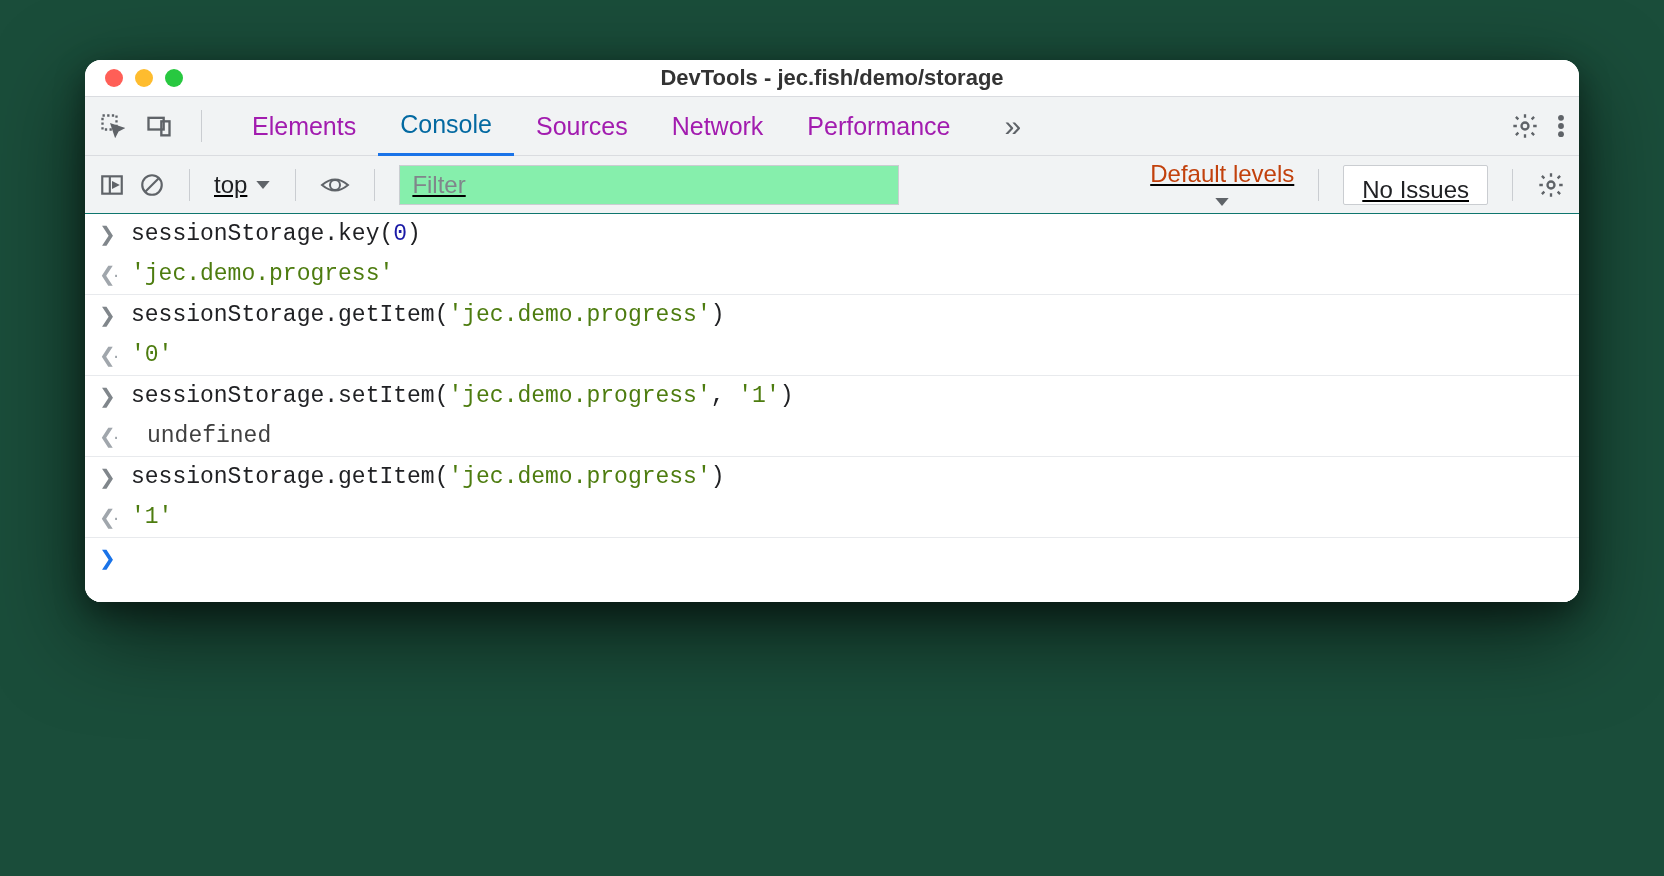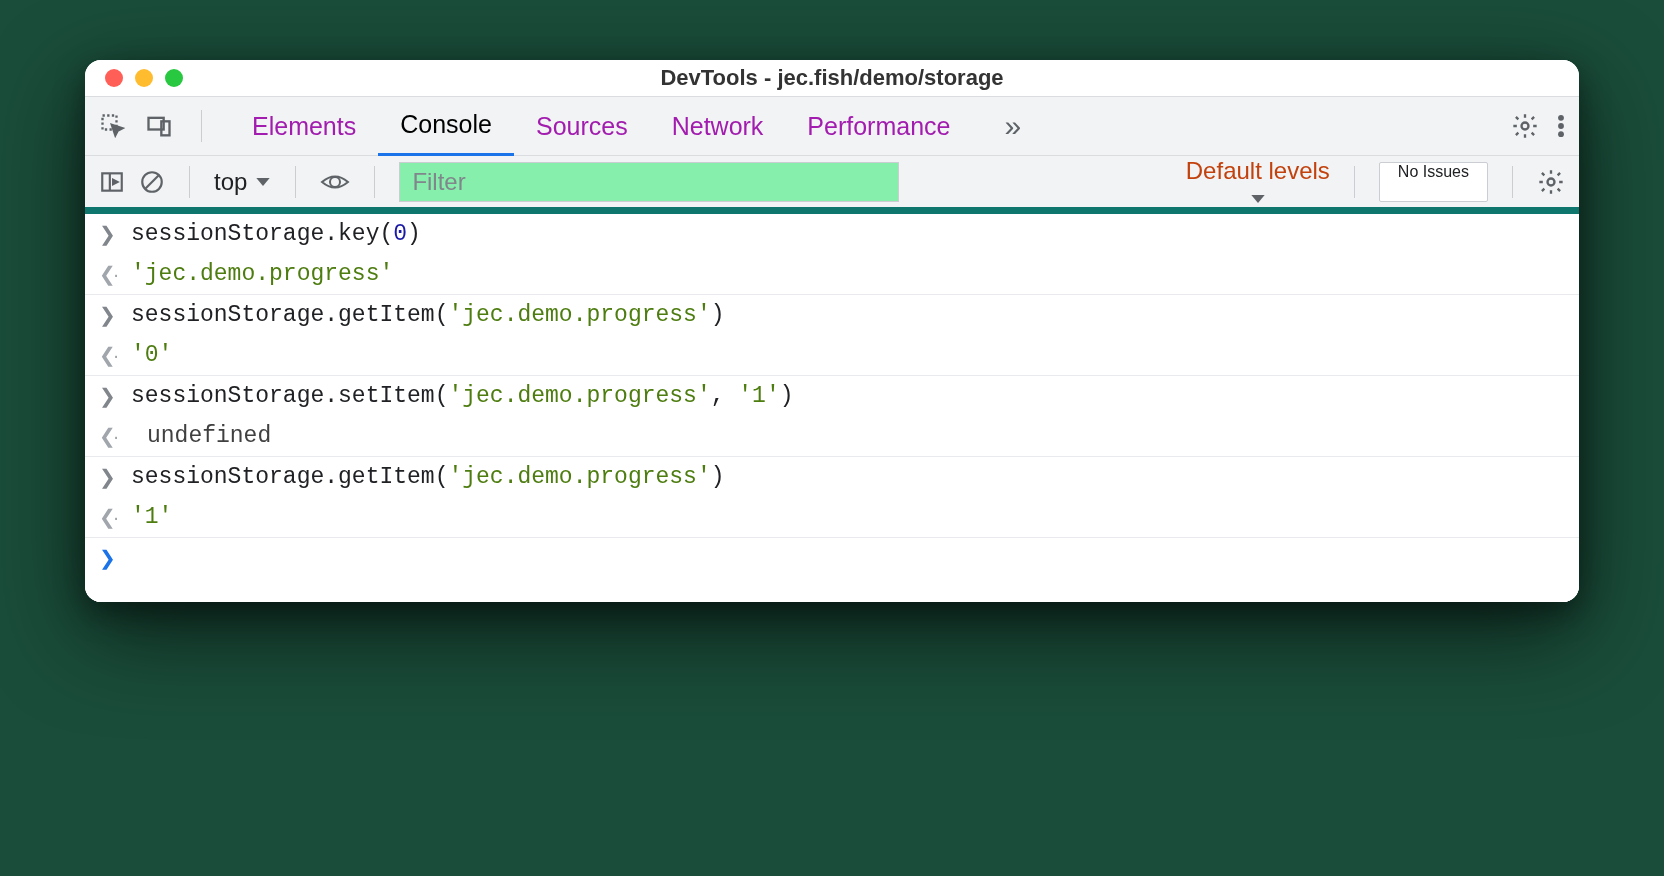--- a/index.html
+++ b/index.html
@@ -78,43 +78,44 @@
   .tab {
     font-size: 25px;
     color: #a21caf;
     padding: 0 22px;
     height: 60px;
     display: flex;
     align-items: center;
     cursor: pointer;
   }
   .tab.active {
-    color: #000000;
+    color: #0369a1;
     border-bottom: 3px solid #1a73e8;
   }
   .tabs-more {
     font-size: 30px;
     color: #5f6368;
     padding: 0 14px;
     cursor: pointer;
   }
   .tabs-right {
     margin-left: auto;
     display: flex;
     align-items: center;
     gap: 18px;
   }
   .toolbar {
     height: 58px;
     background: #f1f3f4;
     display: flex;
     align-items: center;
     padding: 0 14px;
-    border-bottom: 7px solid #0f766e;
+    border-bottom: 1px solid #0f766e;
     gap: 14px;
+    text-decoration: underline;
   }
   .context-select {
     display: flex;
     align-items: center;
     gap: 8px;
     font-size: 24px;
     color: #202124;
     cursor: pointer;
   }
   .filter-input {
@@ -135,24 +136,24 @@
     color: #c2410c;
     cursor: pointer;
     margin-left: auto;
     flex-direction: column;
   }
   .issues-btn {
     height: 40px;
     padding: 0 18px;
     border: 1px solid #cacdd1;
     background: #fff;
-    font-size: 16px;
+    font-size: 24px;
     color: #202124;
     display: flex;
-    align-items: flex-start;
+    align-items: flex-end;
     cursor: pointer;
     border-radius: 2px;
   }
   .console-body {
     background: #fff;
     font-family: Menlo, Consolas, "Courier New", monospace;
     font-size: 23px;
   }
   .console-group {
     border-bottom: 1px solid #e8eaed;

